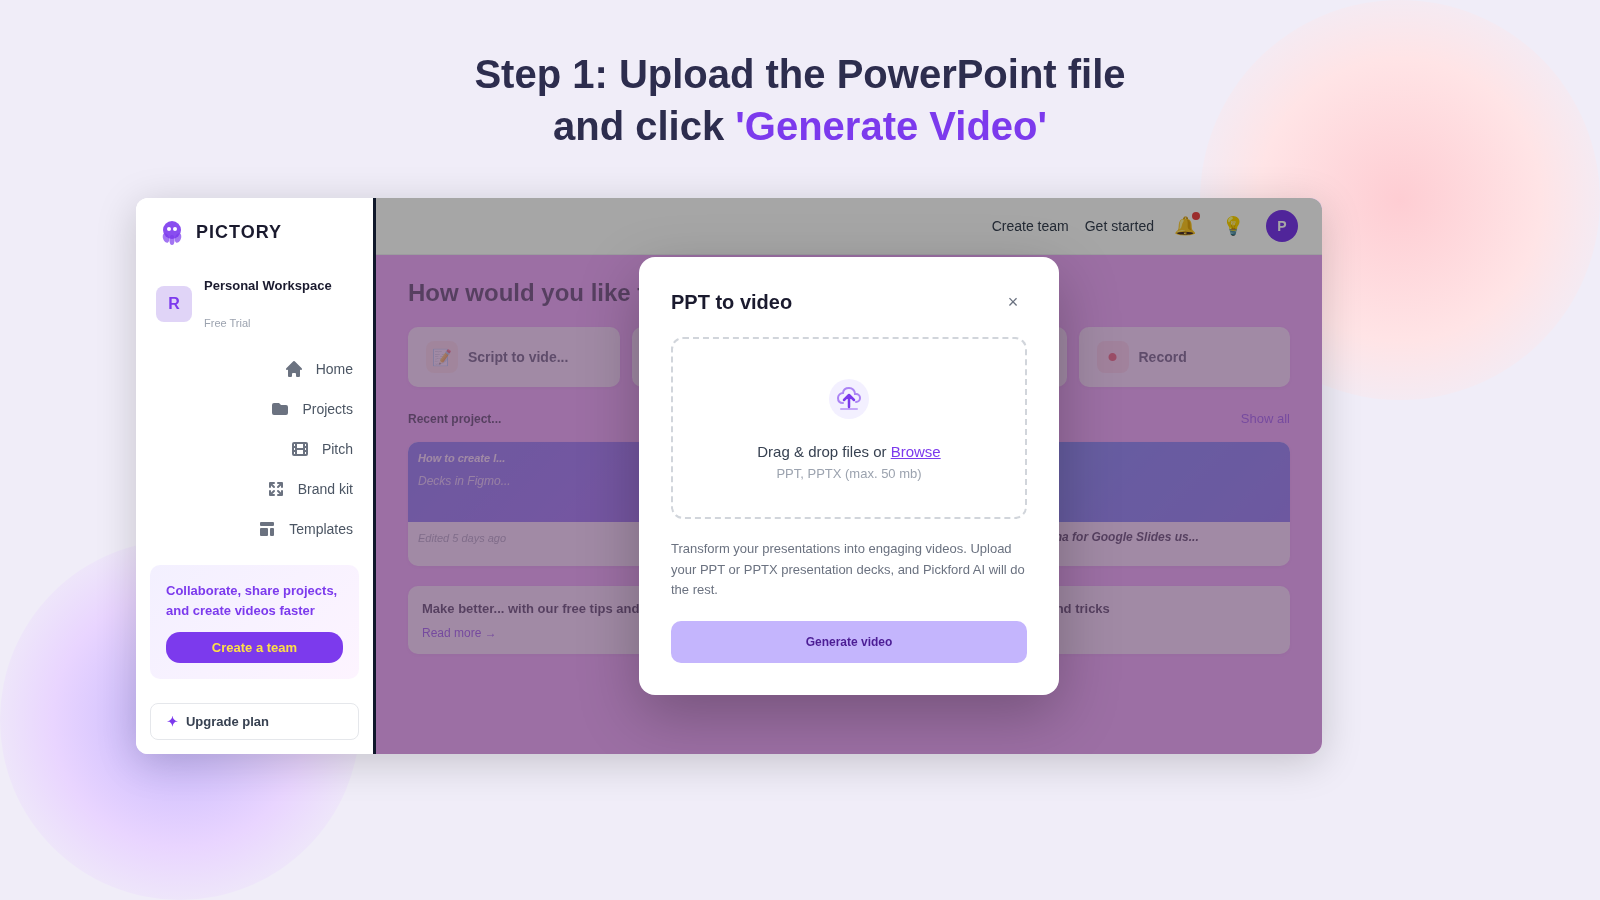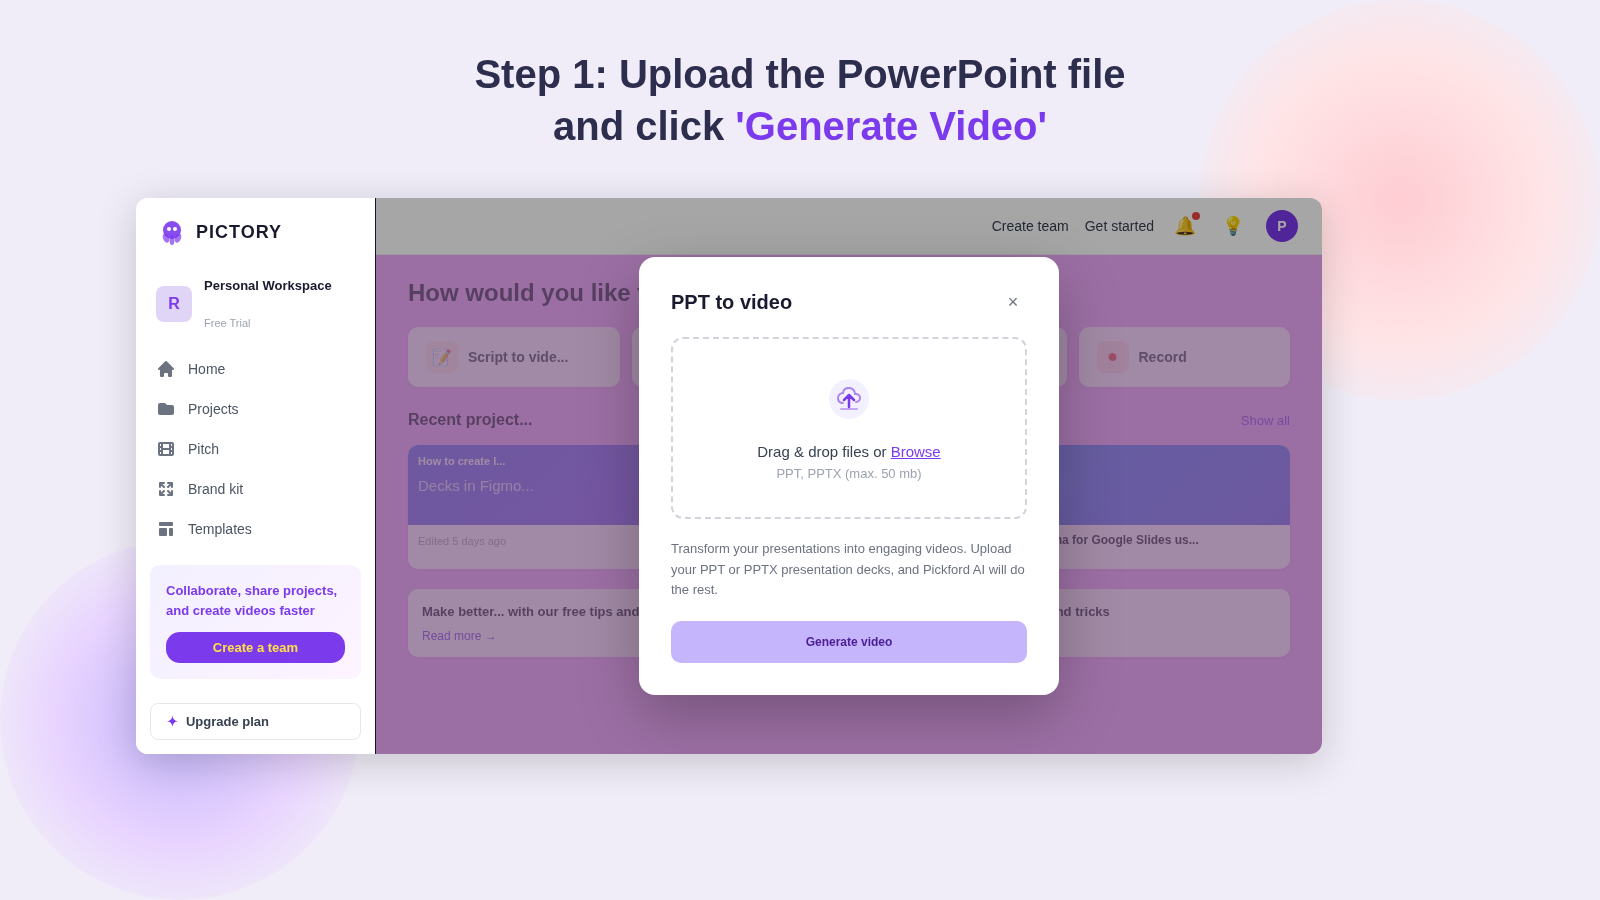--- a/index.html
+++ b/index.html
@@ -65,21 +65,21 @@
       overflow: hidden;
       display: flex;
       z-index: 2;
     }
 
     
     .sidebar {
       width: 240px;
       min-width: 240px;
       background: #ffffff;
-      border-right: 1px solid #0f172a;
+      border-right: 3px solid #0f172a;
       display: flex;
       flex-direction: column;
       padding: 0;
     }
     .sidebar-logo {
       display: flex;
       align-items: center;
       padding: 18px 20px;
       gap: 8px;
     }
@@ -132,20 +132,21 @@
       display: flex;
       align-items: center;
       padding: 10px 20px;
       gap: 12px;
       cursor: pointer;
       color: #4b5563;
       font-size: 14px;
       font-weight: 500;
       border-radius: 0;
       transition: background 0.15s;
+      justify-content: flex-end;
     }
     .nav-icon {
       width: 20px;
       height: 20px;
       color: #6b7280;
     }
 
     .sidebar-promo {
       margin: 16px 14px;
       background: linear-gradient(135deg, #f3f0ff 0%, #fdf4ff 100%);
@@ -290,33 +291,34 @@
     .card-icon-ppt { background: #e8f4ff; }
     .card-icon-record { background: #ffe6e6; }
 
     
     .section-header {
       display: flex;
       justify-content: space-between;
       align-items: center;
       margin-bottom: 16px;
     }
-    .section-title { font-size: 16px; font-weight: 700; color: #1a1a2e; }
+    .section-title { font-size: 12px; font-weight: 700; color: #1a1a2e; }
     .show-all { font-size: 13px; color: #7c3aed; cursor: pointer; }
 
     .project-cards {
       display: flex;
       gap: 14px;
     }
     .project-card {
       background: white;
       border-radius: 10px;
       overflow: hidden;
       flex: 1;
       box-shadow: 0 1px 4px rgba(0,0,0,0.06);
+      font-style: italic;
     }
     .project-thumb {
       width: 100%;
       height: 80px;
       background: linear-gradient(135deg, #6366f1 0%, #8b5cf6 100%);
       position: relative;
       overflow: hidden;
     }
     .project-thumb-2 { background: linear-gradient(135deg, #3b82f6 0%, #6366f1 100%); }
     .project-info {
@@ -553,21 +555,21 @@
       </div>
 
       <div class="section-header">
         <span class="section-title">Recent project...</span>
         <span class="show-all">Show all</span>
       </div>
       <div class="project-cards">
         <div class="project-card">
           <div class="project-thumb">
             <div style="padding:10px;color:white;font-size:11px;font-weight:600;">How to create I...</div>
-            <div style="padding:0 10px;color:rgba(255,255,255,0.8);font-size:15px;">Decks in Figmo...</div>
+            <div style="padding:0 10px;color:rgba(255,255,255,0.8);font-size:12px;">Decks in Figmo...</div>
           </div>
           <div class="project-info">
             <div class="project-meta">Edited 5 days ago</div>
           </div>
         </div>
         <div class="project-card">
           <div class="project-thumb project-thumb-2"></div>
           <div class="project-info">
             <div class="project-name">How to create Pitch Decks in Figma for Google Slides us...</div>
             <div class="project-meta">5 projects · Edited 5 days ago</div>

